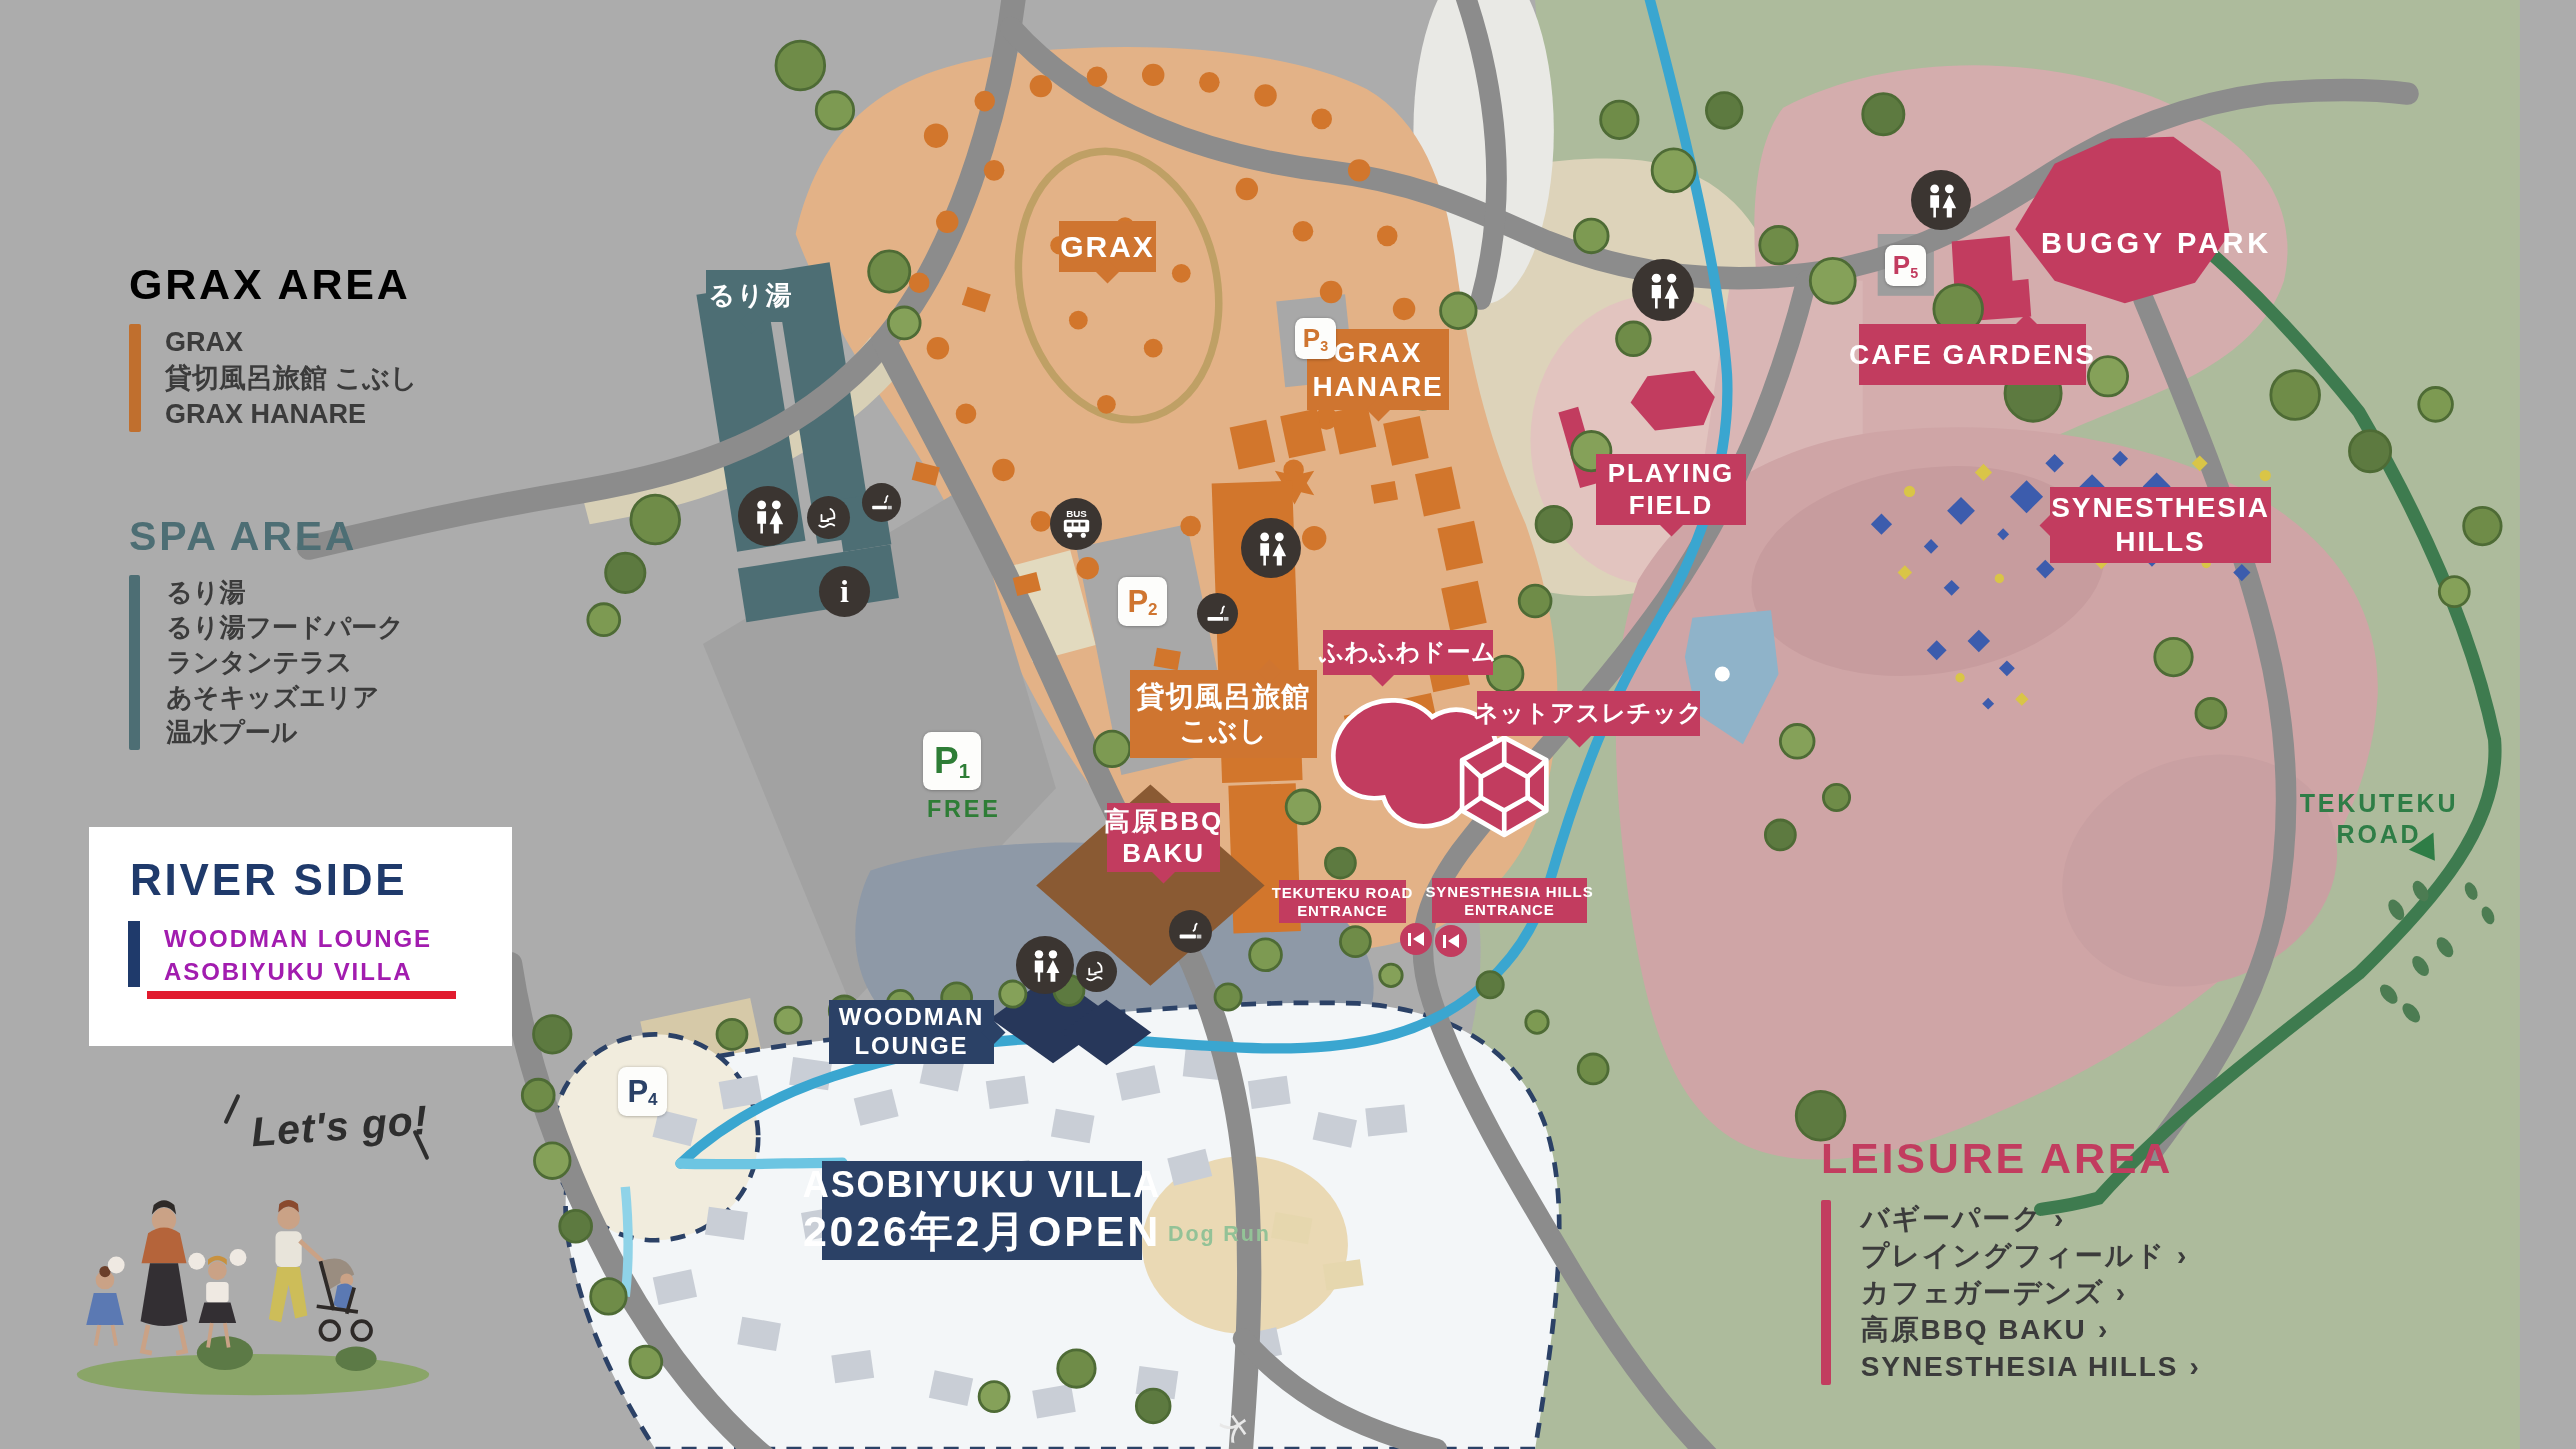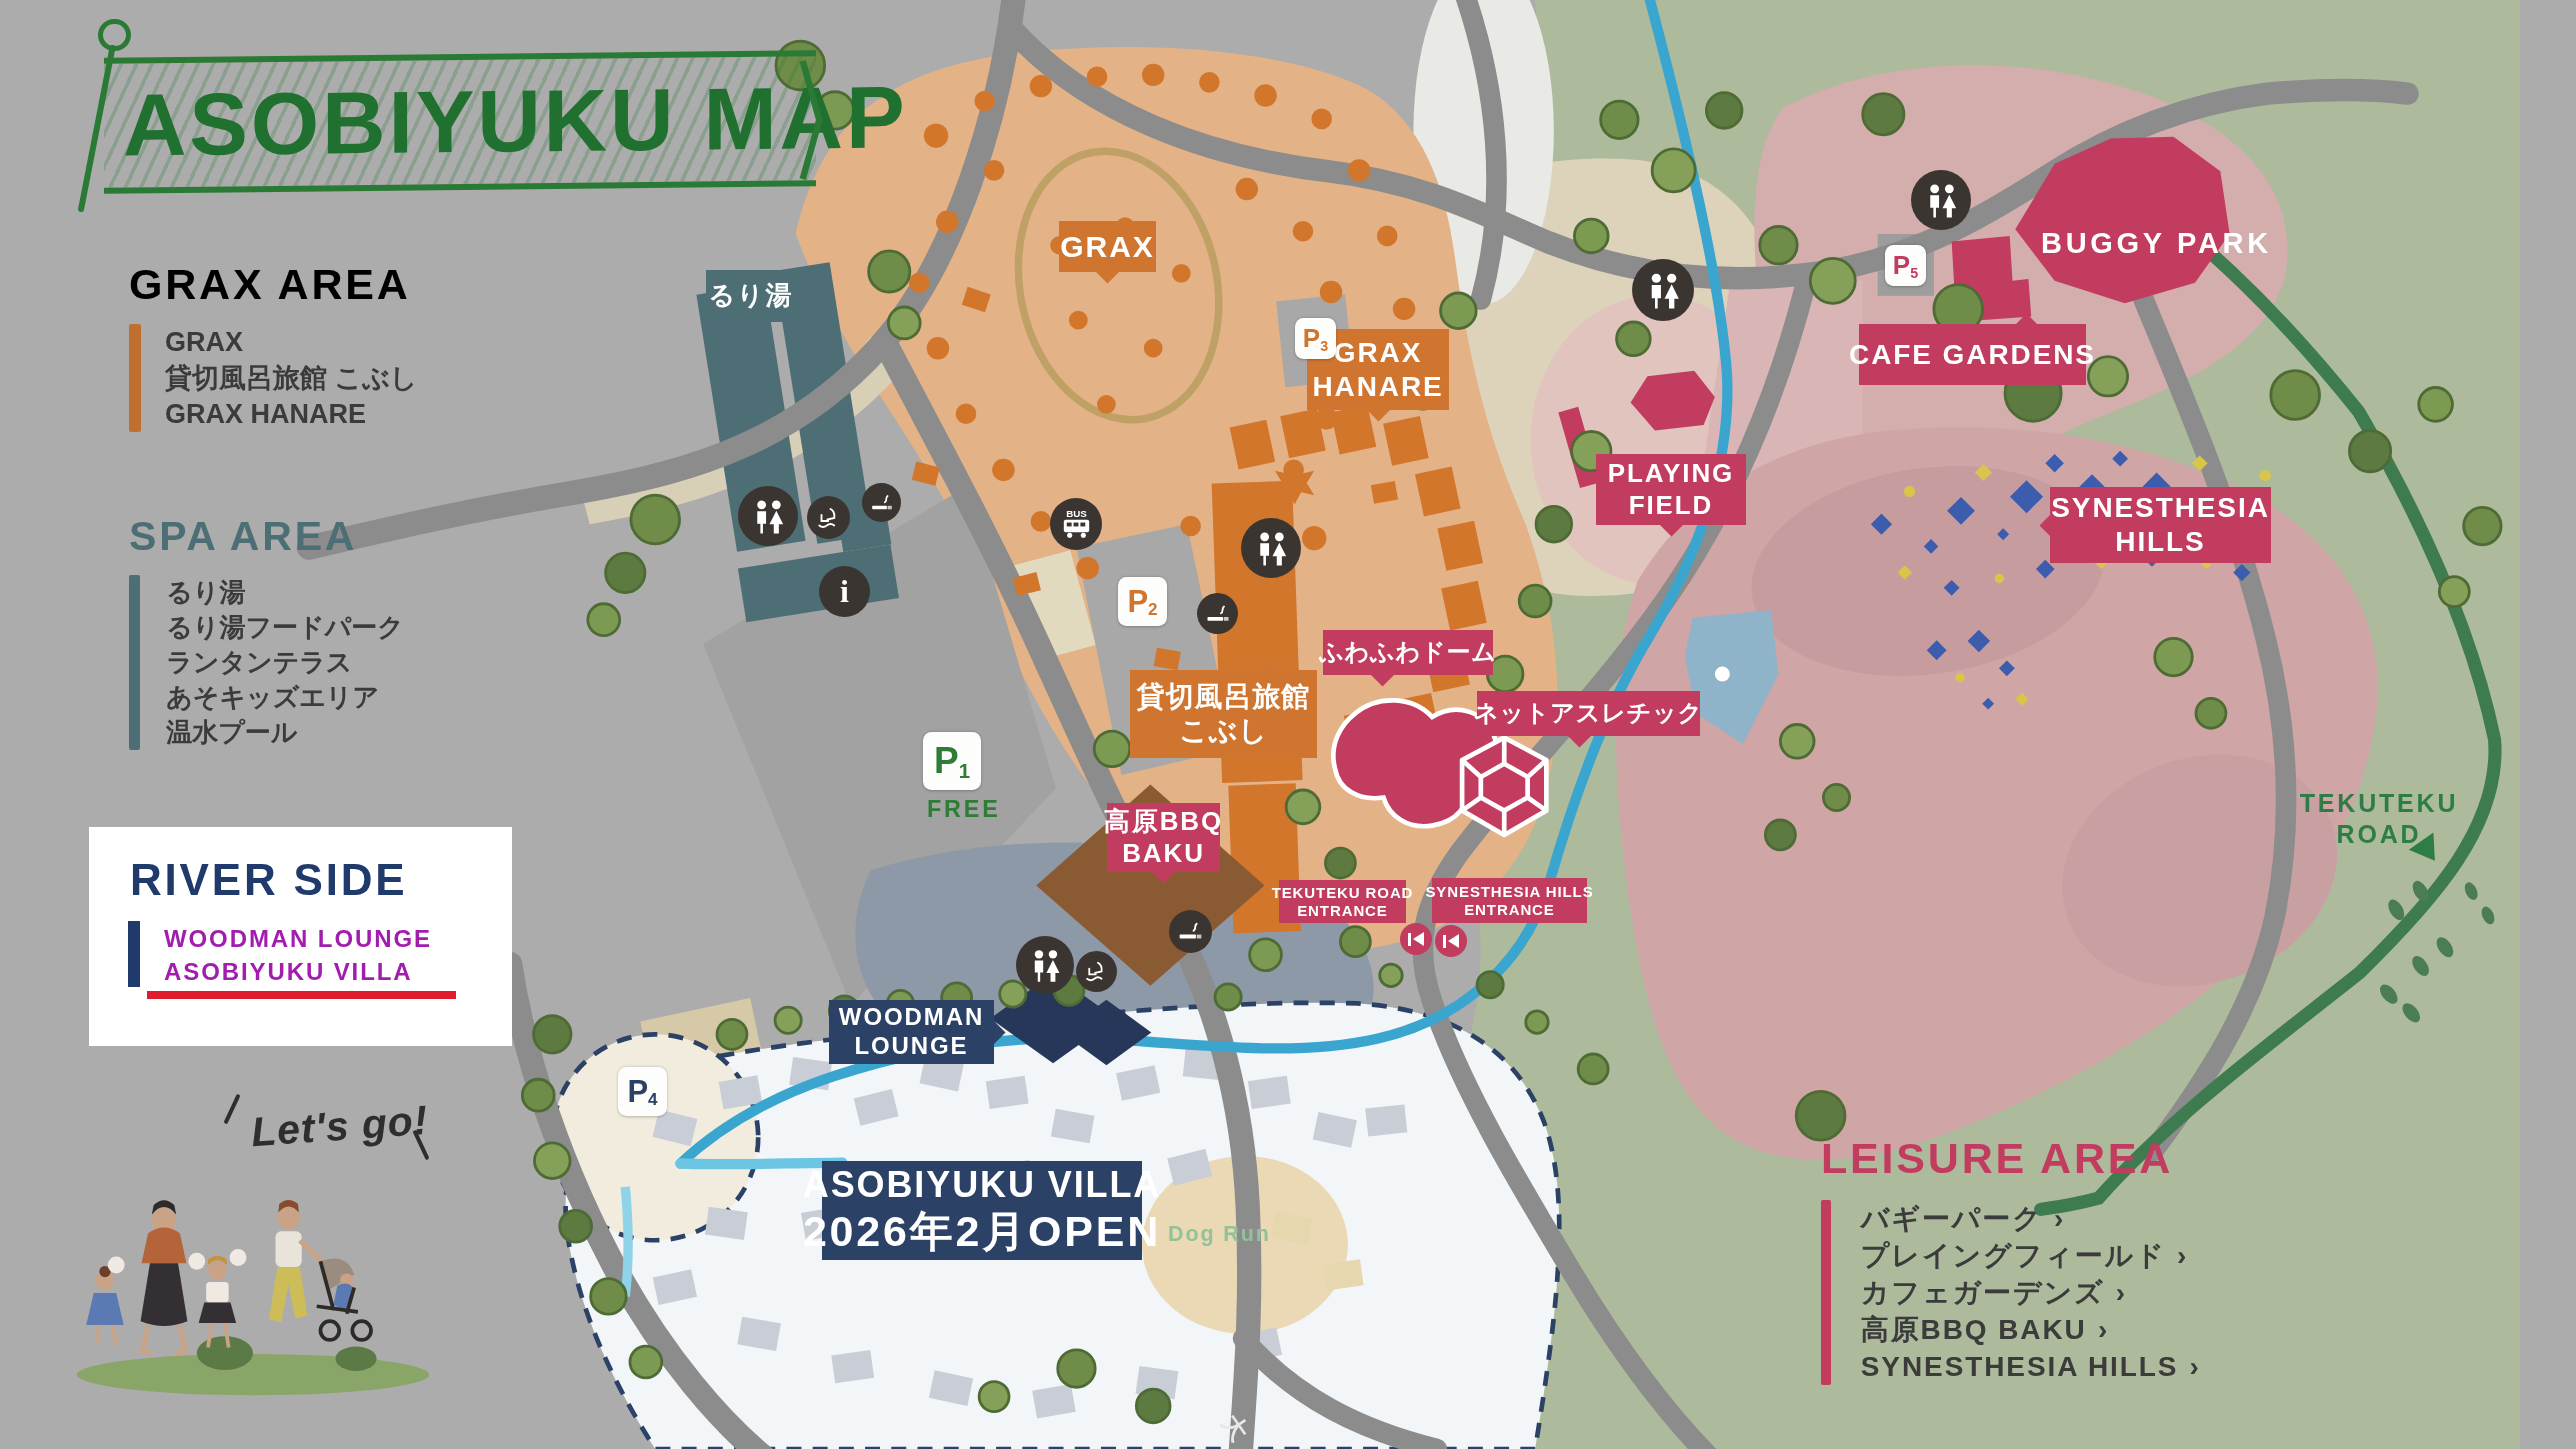--- a/index.html
+++ b/index.html
@@ -376,30 +376,20 @@
         <circle cx="1642" cy="1092" r="12" fill="#7d9a52"></circle>
     <circle cx="1702" cy="1142" r="16" fill="#6f8c48"></circle>
     <circle cx="1920" cy="792" r="18" fill="#85a159"></circle>
         <circle cx="1962" cy="852" r="14" fill="#6f8c48"></circle>
     <circle cx="1902" cy="892" r="16" fill="#5d7a40"></circle>
         <circle cx="2322" cy="702" r="20" fill="#7d9a52"></circle>
     <circle cx="2362" cy="762" r="16" fill="#6f8c48"></circle>
   </g>
 </svg>
 
-<div class="title-flag">
-  <div class="flag-ring"></div>
-  <div class="flag-pole"></div>
-  <div class="flag-band">
-    <span>ASOBIYUKU MAP</span>
-  </div>
-  <svg class="flag-notch" width="24" height="124" viewBox="0 0 26 132">
-    <polyline points="4,2 22,66 4,130" fill="none" stroke="#2a7a35" stroke-width="7"></polyline>
-  </svg>
-</div>
 
 <div class="legend" style="left:129px;top:260px;">
   <div class="hd" style="font-size:43px;color:#000000;">GRAX AREA</div>
   <div class="body">
     <div class="bar" style="width:12px;background:#c06f2e;margin-right:24px;"></div>
     <div class="items" style="font-size:27px;line-height:36px;">
       <div>GRAX</div>
       <div>貸切風呂旅館 こぶし</div>
       <div>GRAX HANARE</div>
     </div>

